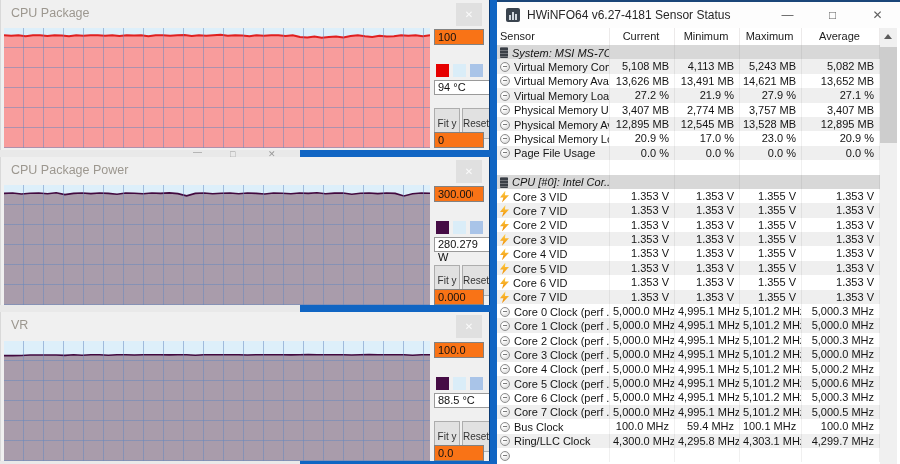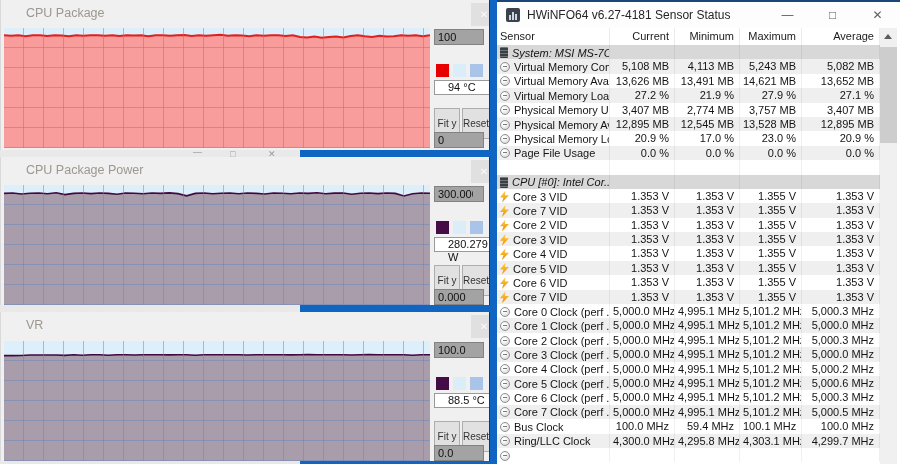--- a/index.html
+++ b/index.html
@@ -3,37 +3,37 @@
 <meta charset="utf-8">
 <style>
   * { box-sizing: border-box; margin: 0; padding: 0; }
   html,body { width:900px; height:464px; overflow:hidden; background:#fff;
               font-family:"Liberation Sans", sans-serif; }
   #app { position:relative; width:900px; height:464px; }
 
   
   #left { position:absolute; left:0; top:0; width:497px; height:464px; background:#e9e9e9; }
   .gw { position:absolute; left:0; width:497px; background:#f0f0f0; border-left:1px solid #d9d9d9; }
-  .gw-titlebar { position:absolute; left:0; top:0; width:577px; height:28px; background:#f0f0f0;margin-left:15px; }
+  .gw-titlebar { position:absolute; left:0; top:0; width:577px; height:28px; background:#f0f0f0; }
   .gw-title { position:absolute; left:10px; top:6px; font-size:12.5px; color:#9c978f; }
   .gw-close { position:absolute; left:455px; top:3px; width:26px; height:23px; background:#e0e0e0;
               color:#fafafa; font-size:10px; text-align:center; line-height:23px; }
   .gw-chart { position:absolute; left:3px; width:426px; height:120px; }
   .gw-chart svg { position:absolute; left:0; top:0; width:426px; height:120px; display:block; }
   .grid-overlay { position:absolute; left:0; top:0; width:426px; height:120px;
     background-image:
       repeating-linear-gradient(to right, transparent 0 19px, rgba(100,135,190,0.5) 19px 20px),
       repeating-linear-gradient(to bottom, transparent 0 19px, rgba(100,135,190,0.5) 19px 20px); }
   .gw-side { position:absolute; left:430px; width:59px; height:120px; }
-  .gw-box { position:absolute; left:3px; width:50px; height:16px; background:#a3a3a3;
+  .gw-box { position:absolute; left:3px; width:50px; height:16px; background:#f97316;
             border:1px solid #828282; font-size:11px; padding:0 10px 0 3px; color:#111;
             font-family:"Liberation Sans", sans-serif; }
   .gw-max { top:1px; } .gw-min { top:104px; }
   .gw-cur { position:absolute; left:3px; top:52px; width:56px; height:15px; background:#fff;
-            border:1px solid #9a9a9a; font-size:11px; padding-left:13px; color:#111; line-height:13px; }
+            border:1px solid #9a9a9a; font-size:11px; padding-left:3px; color:#111; line-height:13px; }
   .gw-swatches { position:absolute; left:5px; top:36px; display:flex; gap:4px; }
   .gw-swatch { width:13px; height:13px; }
   .gw-btn { position:absolute; top:80px; height:31px; background:#e1e1e1; border:1px solid #adadad;
             font-size:10px; color:#333; text-align:center; line-height:17px; }
   .gw-fit { left:3px; width:26px; } .gw-reset { left:31px; width:28px; }
   .gw-rborder { position:absolute; right:0; top:0; width:8px; height:100%;
                 background:#1065c3; border-left:1px solid #0a3a73; }
   .strip { position:absolute; left:0; width:497px; background:#e9e9e9; overflow:hidden; }
   .strip-blue { position:absolute; left:300px; right:0; top:0; bottom:0; background:#1065c3; }
   .strip-glyph { position:absolute; color:#9a9a9a; font-size:9px; line-height:9px; }
@@ -49,21 +49,21 @@
   #sensor-logo i:nth-child(2){ left:6px; height:8px; }
   #sensor-logo i:nth-child(3){ left:9px; height:6px; }
   #sensor-title { position:absolute; left:30px; top:6px; font-size:12px; color:#262626; }
   .win-ctl { position:absolute; top:0; width:45px; height:26px; text-align:center; line-height:26px;
              font-size:12px; color:#5e5e5e; }
   #ctl-min { left:268px; } #ctl-max { left:313px; } #ctl-close { left:358px; }
 
   #col-header { position:absolute; left:0; top:26px; width:383px; height:17px; background:#fff;
                 display:grid; grid-template-columns:113px 65px 65px 62px 78px; font-size:11px; color:#1b1b1b; }
   #col-header .hc { border-right:1px solid #eceaea; padding:2px 5px 0 3px; }
-  #col-header .hc.right { text-align:right; }
+  #col-header .hc.right { text-align:center; }
 
   #rows { position:absolute; left:0; top:43px; width:383px; bottom:0; overflow:hidden; }
   .srow { display:grid; grid-template-columns:113px 65px 65px 62px 78px; height:14.4px;
           font-size:11px; color:#141414; background:#fff; }
   .srow.alt { background:#efefef; }
   .srow.group { background:#d8d8d8; }
   .srow.group .name { font-style:italic; }
   .srow.spacer { background:#fff; }
   .cell { border-right:1px solid rgba(0,0,0,0.06); padding:1px 5px 0 3px; white-space:nowrap;
           overflow:hidden; }

